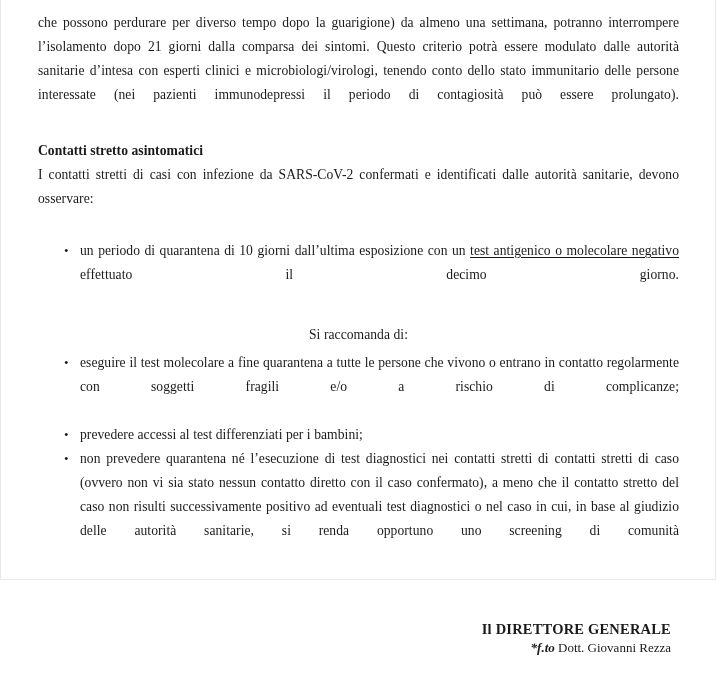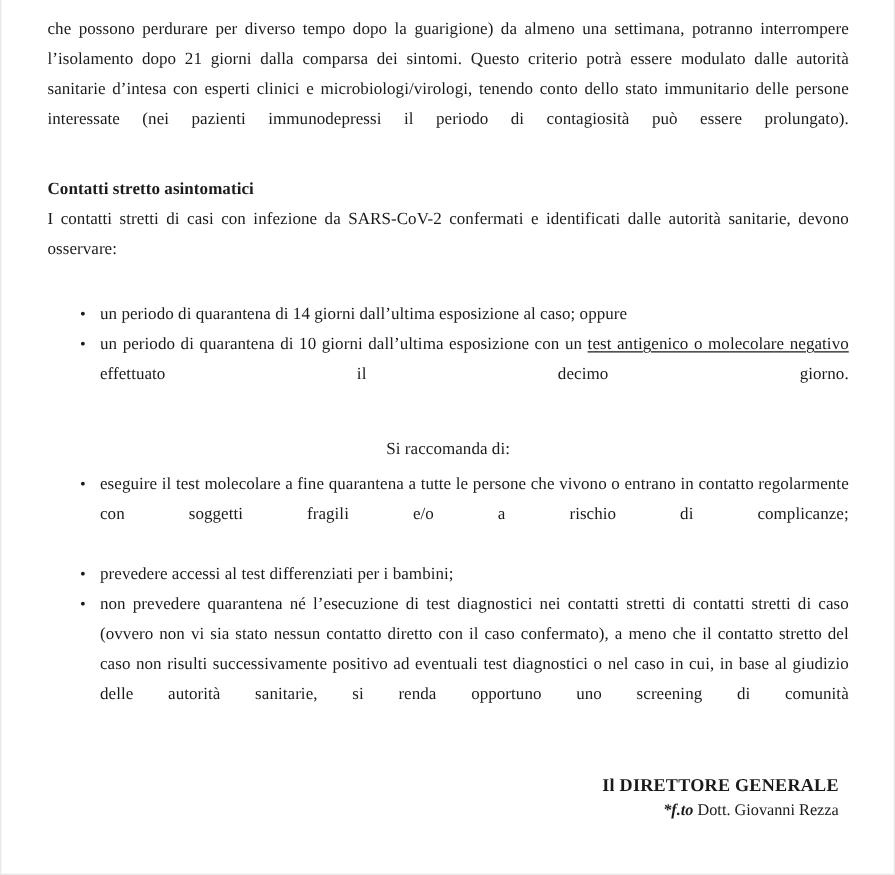--- a/index.html
+++ b/index.html
@@ -13,21 +13,21 @@
     height: 700px;
     overflow: hidden;
     font-family: "Liberation Serif", "DejaVu Serif", serif;
     color: #1a1a1a;
   }
 
   .page {
     position: relative;
     box-sizing: border-box;
     width: 716px;
-    height: 700px;
+    height: 580px;
     background: #ffffff;
     border-left: 1px solid #e8e8e8;
     border-right: 1px solid #e8e8e8;
     border-bottom: 1px solid #e8e8e8;
     padding: 4px;
   }
 
   .content {
     position: absolute;
     left: 37px;
@@ -156,21 +156,20 @@
 
     <div class="spacer-8"></div>
 
     <h2 class="section-heading">Contatti stretto asintomatici</h2>
 
     <p class="lead"><span>I contatti stretti di casi con infezione da SARS-CoV-2 confermati e identificati dalle autorità sanitarie, devono osservare:</span></p>
 
     <div class="spacer-4"></div>
 
     <ul class="bullets">
-        <li class="noj"><span class="li-text"><span>un periodo di quarantena di 14 giorni dall’ultima esposizione al caso; oppure</span></span></li>
         <li><span class="li-text"><span>un periodo di quarantena di 10 giorni dall’ultima esposizione con un </span><u class="uline">test antigenico o molecolare negativo</u><span> effettuato il decimo giorno.</span></span></li>
       </ul>
 
     <div class="spacer-12"></div>
 
     <p class="plain">Si raccomanda di:</p>
 
     <div class="spacer-4"></div>
 
     <ul class="bullets">

